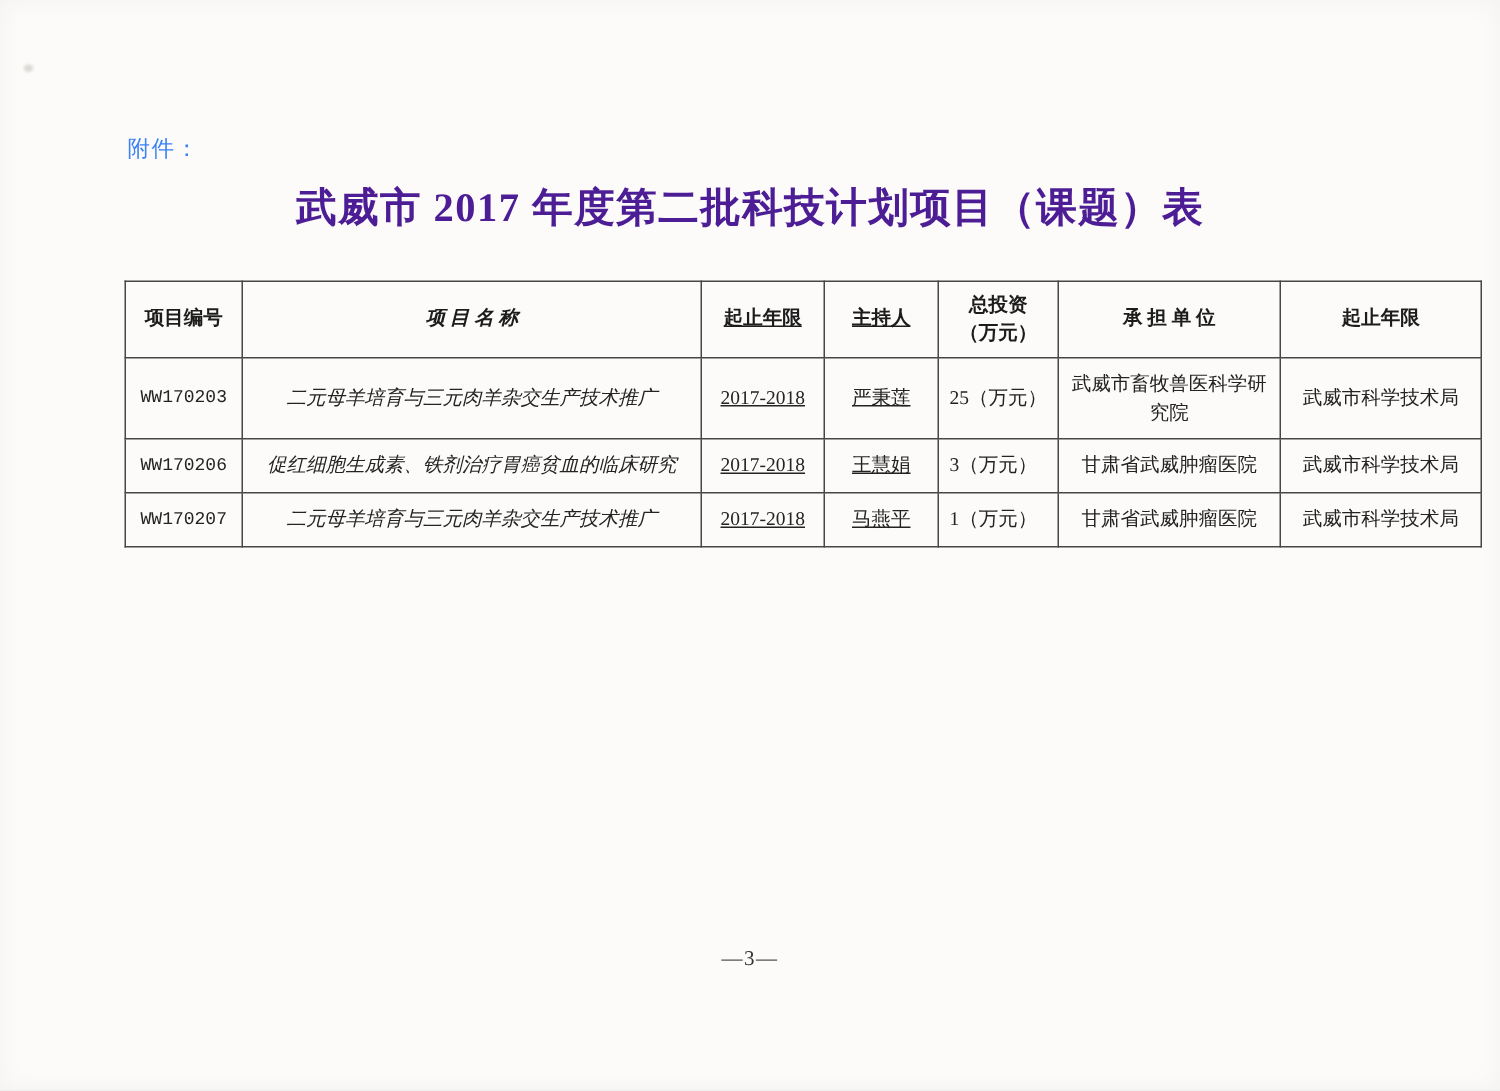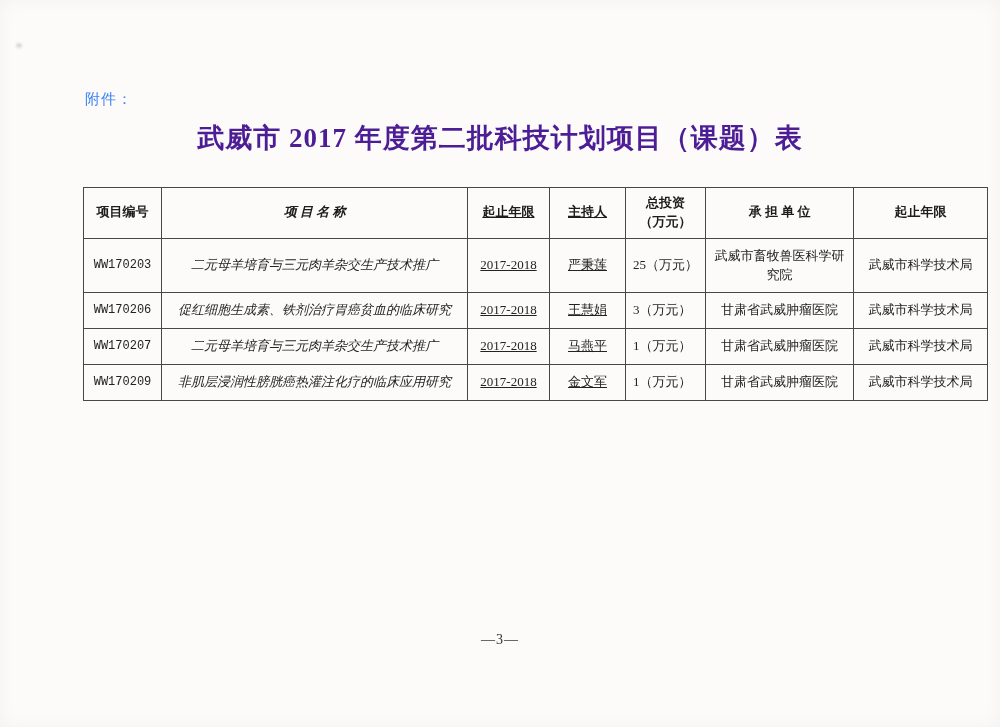--- a/index.html
+++ b/index.html
@@ -143,27 +143,18 @@
         </tr>
         <tr>
           <td class="col-code">WW170207</td>
           <td class="col-name">二元母羊培育与三元肉羊杂交生产技术推广</td>
           <td class="col-years">2017-2018</td>
           <td class="col-leader">马燕平</td>
           <td class="col-investment">1（万元）</td>
           <td class="col-undertaker">甘肃省武威肿瘤医院</td>
           <td class="col-supervisor">武威市科学技术局</td>
         </tr>
-        <tr>
-          <td class="col-code">WW170209</td>
-          <td class="col-name">非肌层浸润性膀胱癌热灌注化疗的临床应用研究</td>
-          <td class="col-years">2017-2018</td>
-          <td class="col-leader">金文军</td>
-          <td class="col-investment">1（万元）</td>
-          <td class="col-undertaker">甘肃省武威肿瘤医院</td>
-          <td class="col-supervisor">武威市科学技术局</td>
-        </tr>
       </tbody>
   </table>
 
   <div class="page-number">—3—</div>
 
 </div>
 
 </body></html>

